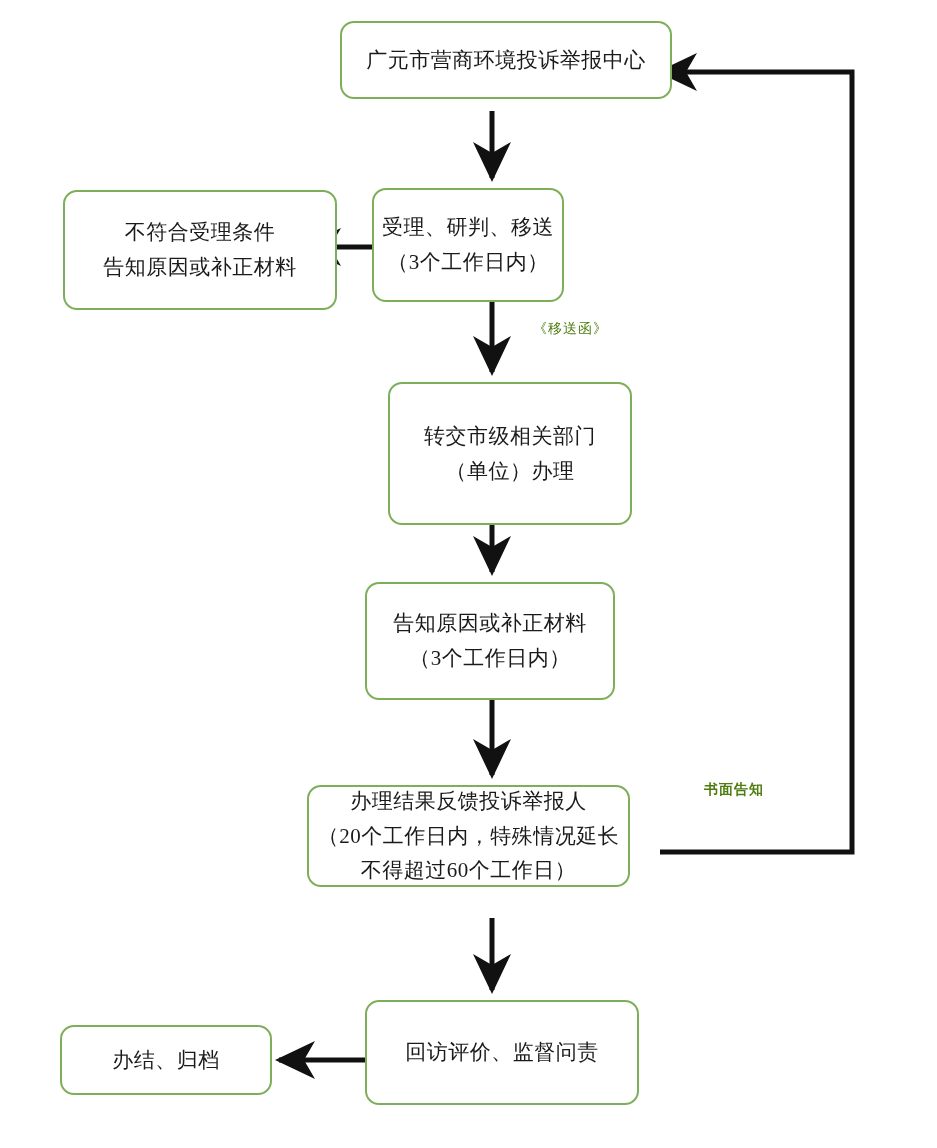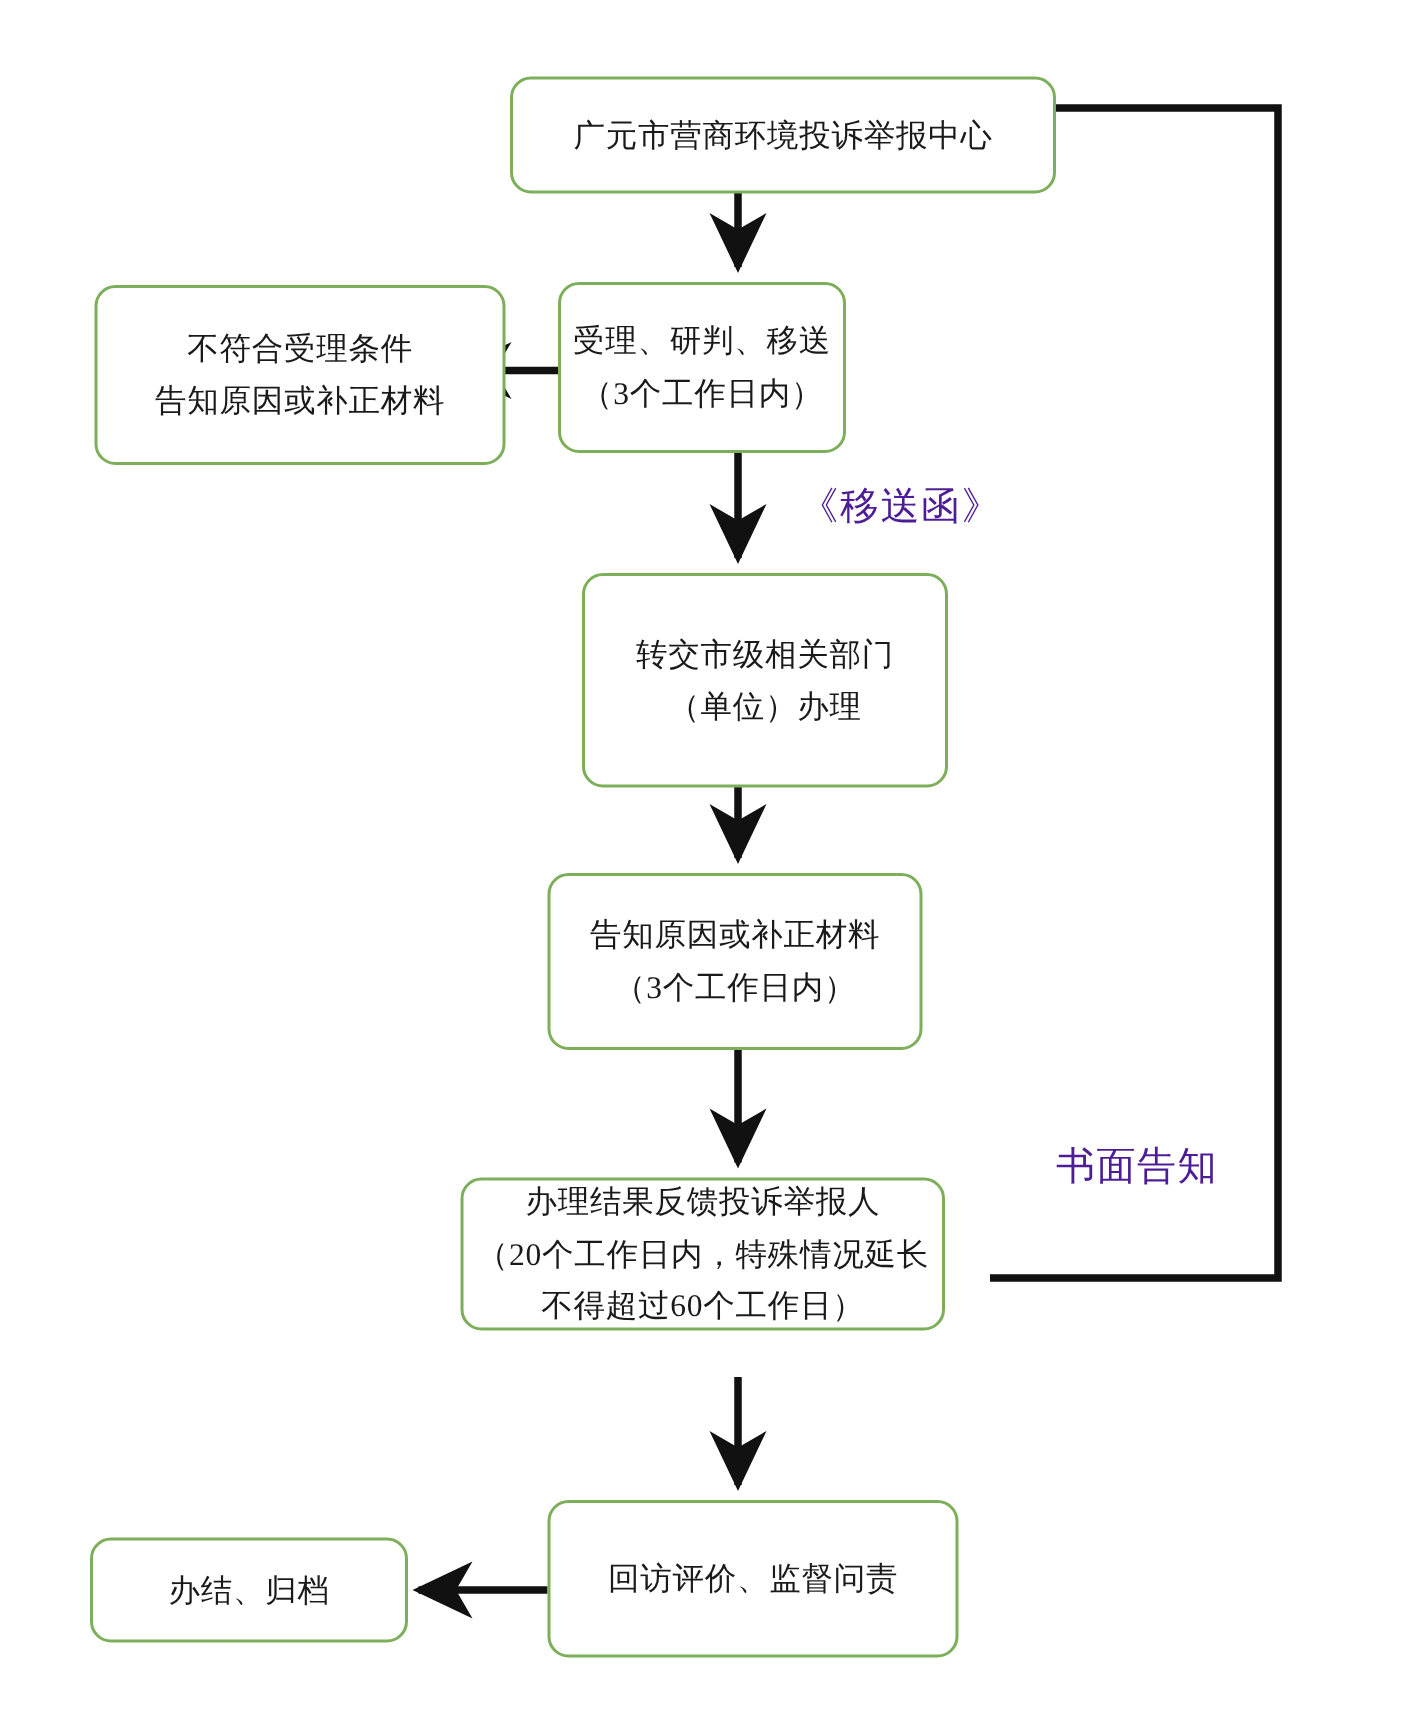--- a/index.html
+++ b/index.html
@@ -39,39 +39,39 @@
     line-height: 1.65;
     letter-spacing: 0.5px;
     text-align: center;
     z-index: 2;
   }
   .node .line {
     white-space: nowrap;
   }
   .edge-label {
     position: absolute;
-    font-size: 26px;
-    color: #4c1d95;
+    font-size: 14px;
+    color: #4d7c0f;
     letter-spacing: 1px;
     white-space: nowrap;
     z-index: 3;
   }
 
   
-  #node-center      { left: 340px; top: 51px;   width: 364px; height: 78px;  }
+  #node-center      { left: 340px; top: 21px;   width: 332px; height: 78px;  }
   #node-reject      { left: 63px;  top: 190px;  width: 274px; height: 120px; }
   #node-accept      { left: 372px; top: 188px;  width: 192px; height: 114px; }
   #node-transfer    { left: 388px; top: 382px;  width: 244px; height: 143px; }
   #node-procedural  { left: 365px; top: 582px;  width: 250px; height: 118px; }
   #node-result      { left: 307px; top: 785px;  width: 323px; height: 102px; }
   #node-review      { left: 365px; top: 1000px; width: 274px; height: 105px; }
   #node-archive     { left: 60px;  top: 1025px; width: 212px; height: 70px;  }
 
   #label-transfer-letter { left: 533px; top: 320px; }
-  #label-written-notice  { left: 704px; top: 760px; }
+  #label-written-notice  { left: 704px; top: 781px; font-weight: bold; }
 </style>
 </head>
 <body>
 
 <div id="flow-root">
 
   <svg id="flow-svg" viewBox="0 0 937 1148" xmlns="http://www.w3.org/2000/svg">
     <defs>
       <marker id="arrowhead" markerWidth="9" markerHeight="9" refX="7.6" refY="4.2" orient="auto" markerUnits="strokeWidth">
         <path d="M0.4,0.4 L8.4,4.2 L0.4,8.0 L2.6,4.2 Z" fill="#111111"></path>

